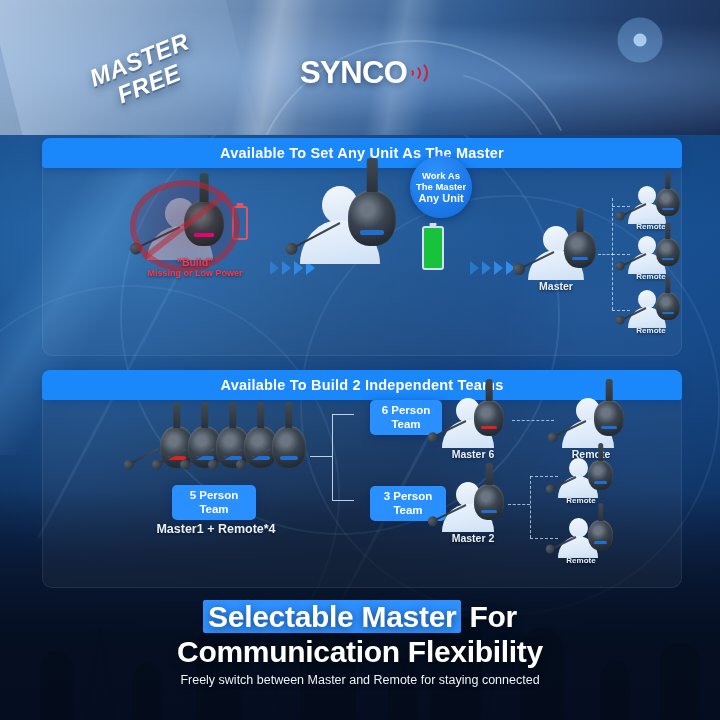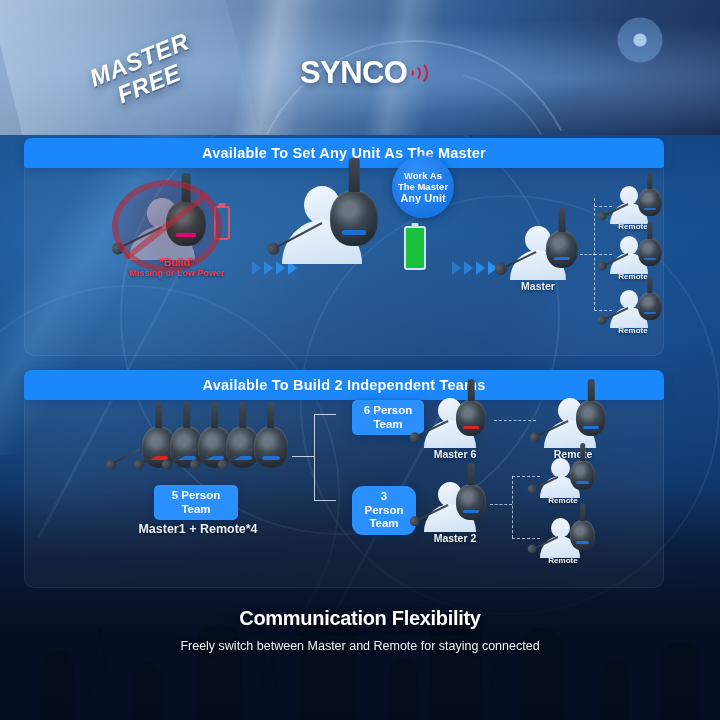--- a/index.html
+++ b/index.html
@@ -103,21 +103,21 @@
   
   .crew{
     position:absolute; left:0; bottom:0; width:720px; height:230px;
     background:linear-gradient(180deg, rgba(8,22,46,0) 0%, rgba(7,19,40,.55) 28%, rgba(5,14,32,.92) 62%, #050e20 100%);
   }
   .silo{ position:absolute; bottom:0; background:rgba(4,12,28,.80); border-radius:50% 50% 0 0 / 22px 22px 0 0;}
   .tripod{ position:absolute; bottom:0; width:2px; background:rgba(5,14,30,.8); }
 
   
   .panel{
-    position:absolute; left:24px; width:640px;
+    position:absolute; left:42px; width:640px;
     background:rgba(255,255,255,.045);
     border-radius:10px;
     box-shadow:inset 0 0 0 1px rgba(160,205,255,.10);
   }
   #panel1{ top:138px; height:218px; }
   #panel2{ top:370px; height:218px; }
 
   .banner{
     position:absolute; left:0; top:0; width:640px; height:30px;
     background:#1a87fb;
@@ -234,21 +234,21 @@
   .sline.v{ width:0;  border-left:1.5px solid rgba(215,235,255,.85); }
 
   
   .footer{
     position:absolute; left:0; top:600px; width:720px; height:120px;
     text-align:center; color:#fff;
   }
   .f-l1{ font-size:30px; font-weight:800; line-height:34px; letter-spacing:-.3px;
          text-shadow:0 2px 8px rgba(0,0,0,.55); }
   .hl{ background:#2f90ff; padding:0 5px; border-radius:2px; }
-  .f-l2{ font-size:20px; font-weight:800; line-height:36px; letter-spacing:-.3px;
+  .f-l2{ font-size:30px; font-weight:800; line-height:36px; letter-spacing:-.3px;
          text-shadow:0 2px 8px rgba(0,0,0,.55); }
   .f-l3{ font-size:13.5px; font-weight:800; margin-top:7px; text-shadow:0 1px 4px rgba(0,0,0,.6);}
   .f-l4{ font-size:12.5px; font-weight:500; margin-top:3px; color:#eaf2fb; text-shadow:0 1px 4px rgba(0,0,0,.6);}
 </style>
 </head>
 <body>
 
 <div id="stage">
 
   <div class="header">
@@ -470,21 +470,21 @@
         <div class="body" style="left:0;   top:22px;width:52px; height:28px;"></div>
       </div>
       <div class="boom" style="left:510px; top:50px; width:34px; transform:rotate(-26deg);">
           <span class="mic" style="width:10px;height:10px;left:-8px;top:-4px;"></span>
         </div>
       <div class="headset" style="left:552px; top:30px; width:30px; height:36px;"></div>
       <div class="cap" style="left:518px; top:78px; width:62px;">Remote</div>
     </div>
 
     <div>
-      <div class="team-badge" style="left:328px; top:116px; width:64px;border-radius:11px;">
+      <div class="team-badge" style="left:328px; top:116px; width:76px;">
         <span>3 Person</span><br>
         <span>Team</span>
       </div>
 
       <div class="person" style="left:400px; top:112px; width:52px; height:48px;">
         <div class="head" style="left:14px; top:0;  width:24px; height:25px;"></div>
         <div class="body" style="left:0;   top:22px;width:52px; height:28px;"></div>
       </div>
       <div class="boom" style="left:390px; top:134px; width:34px; transform:rotate(-26deg);">
           <span class="mic" style="width:10px;height:10px;left:-8px;top:-4px;"></span>
@@ -517,17 +517,21 @@
         <div class="boom" style="left:508px; top:166px; width:26px; transform:rotate(-26deg);">
             <span class="mic" style="width:9px;height:9px;left:-7px;top:-4px;"></span>
           </div>
         <div class="headset" style="left:546px; top:150px; width:25px; height:30px;"></div>
         <div class="cap tiny" style="left:516px; top:186px; width:46px;">Remote</div>
       </div>
     </div>
   </div>
 
   <div class="footer">
+    <div class="f-l1">
+      <span class="hl">Selectable Master</span>
+      <span>For</span>
+    </div>
     <div class="f-l2">Communication Flexibility</div>
     <div class="f-l4">Freely switch between Master and Remote for staying connected</div>
   </div>
 
 </div>
 
 </body></html>

